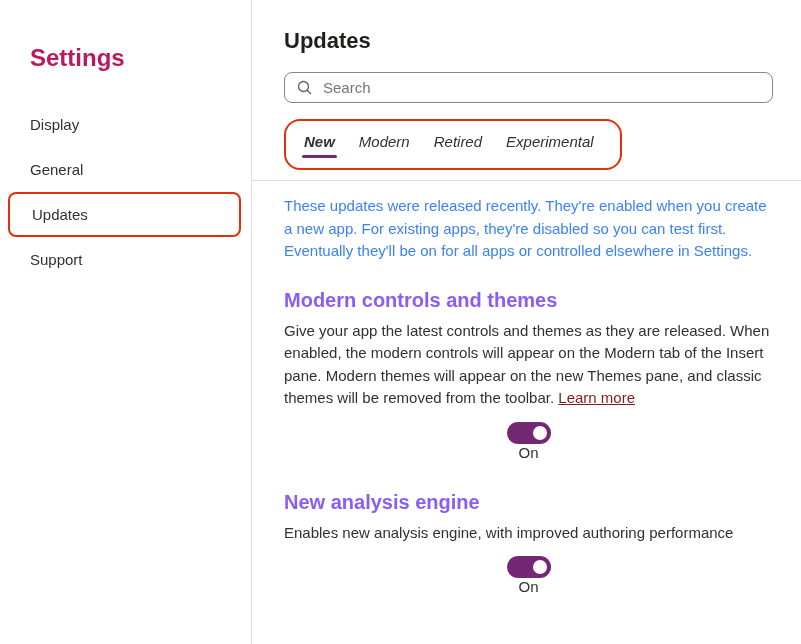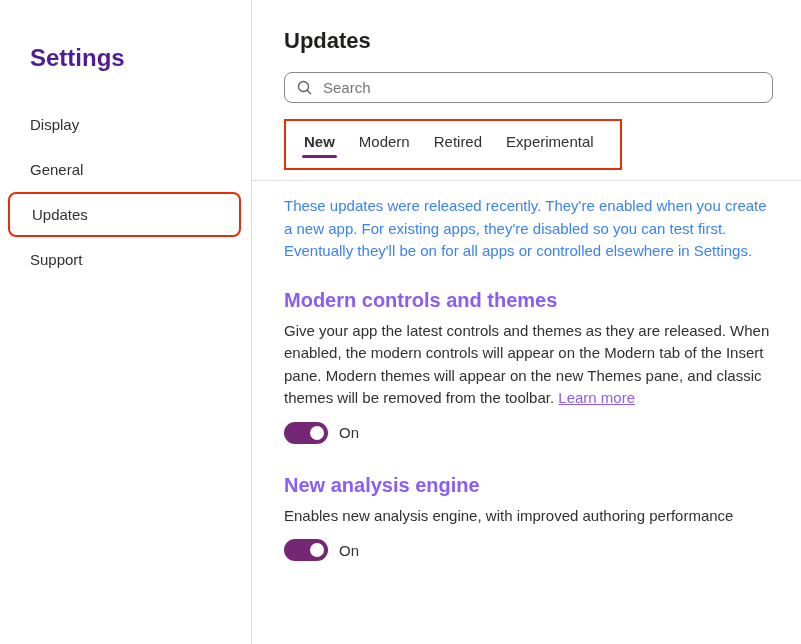--- a/index.html
+++ b/index.html
@@ -16,21 +16,21 @@
       width: 252px;
       border-right: 1px solid #e1dfdd;
       padding-top: 44px;
       flex-shrink: 0;
     }
     .sidebar-title {
       font-size: 24px;
       font-weight: 600;
       padding-left: 30px;
       margin-bottom: 30px;
-      color: #4c1d95;
+      color: #be185d;
     }
     .sidebar-item {
       font-size: 15px;
       padding: 14px 0 14px 30px;
       cursor: pointer;
       color: #323130;
     }
     .sidebar-item.highlighted {
       border: 2px solid #e2300a;
       border-radius: 8px;
@@ -64,24 +64,25 @@
     }
     .search-input {
       border: none;
       outline: none;
       font-size: 15px;
       flex: 1;
       color: #605e5c;
     }
     .tabs-wrap {
       border: 2px solid #e2300a;
-      border-radius: 0;
+      border-radius: 16px;
       display: inline-flex;
       padding: 8px 14px 8px 6px;
       margin-bottom: 10px;
+      font-style: italic;
     }
     .tab {
       font-size: 15px;
       padding: 4px 12px 10px 12px;
       cursor: pointer;
       color: #323130;
       position: relative;
     }
     .tab.active {
       font-weight: 600;
@@ -115,29 +116,30 @@
       margin-bottom: 8px;
       color: #8b5cf6;
     }
     .section-desc {
       font-size: 15px;
       line-height: 1.5;
       margin-bottom: 12px;
       color: #323130;
     }
     .learn-more {
-      color: #8b5cf6;
+      color: #7f1d1d;
       text-decoration: underline;
       cursor: pointer;
     }
     .toggle-row {
       display: flex;
       align-items: center;
-      gap: 11px;
+      gap: 0;
       margin-bottom: 30px;
+      flex-direction: column;
     }
     .toggle {
       width: 44px;
       height: 22px;
       background: #742774;
       border-radius: 11px;
       position: relative;
       cursor: pointer;
     }
     .toggle::after {

